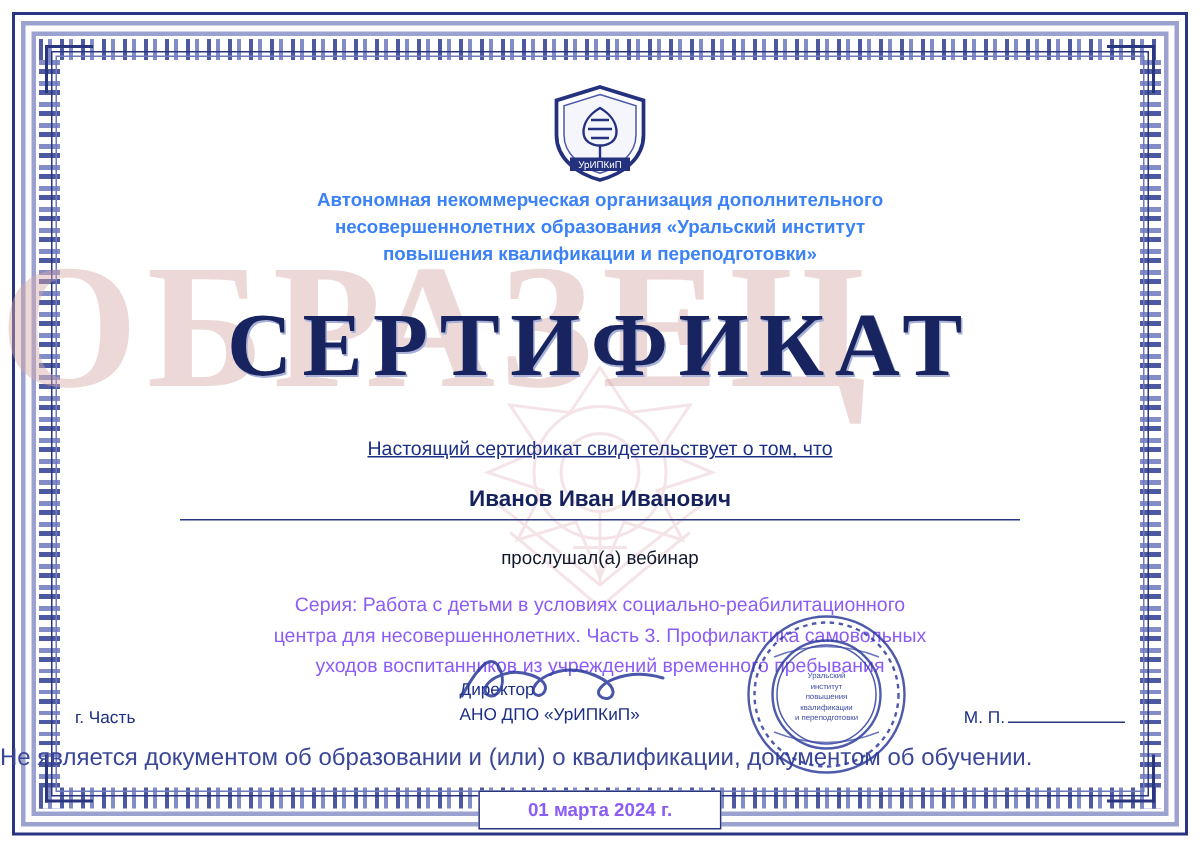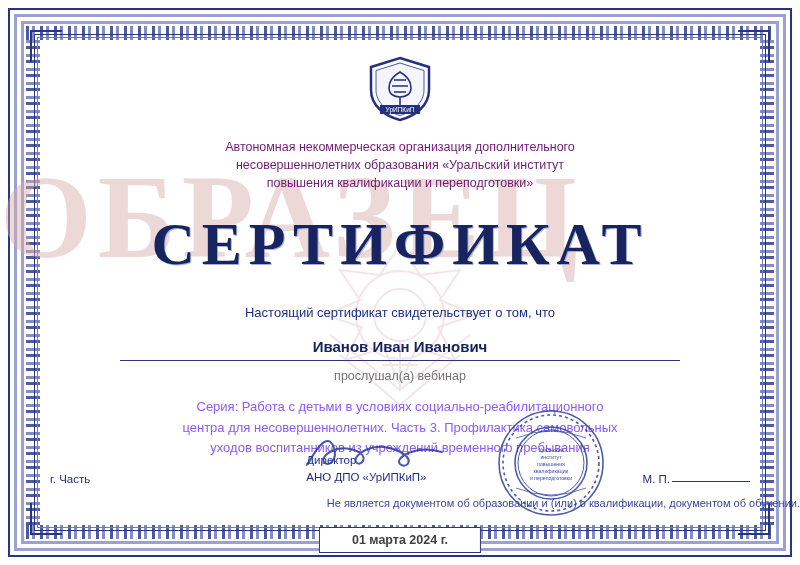--- a/index.html
+++ b/index.html
@@ -99,59 +99,60 @@
     z-index: 3;
     text-align: center;
     color: #1c2a6b;
   }
   .logo-wrap {
     margin-top: 8px;
     display: flex;
     justify-content: center;
   }
   .org-title {
-    margin-top: 16px;
+    margin-top: 2px;
     font-size: 12.5px;
-    font-weight: normal;
+    font-weight: bold;
     line-height: 1.45;
-    color: #701a75;
+    color: #3b82f6;
   }
   .certificate-word {
     margin-top: 18px;
     font-size: 60px;
     font-weight: bold;
     letter-spacing: 7px;
     color: #17245f;
     font-family: "Liberation Serif", serif;
     text-shadow: 1px 1px 0 #a8b0d8;
   }
   .statement {
     margin-top: 26px;
     font-size: 13px;
     color: #1c2f86;
+    text-decoration: underline;
   }
   .name-block {
     margin: 18px auto 0;
     width: 560px;
   }
   .recipient-name {
     font-size: 15px;
     font-weight: bold;
     color: #16225c;
     padding-bottom: 5px;
   }
   .name-rule {
     height: 1px;
     background: #2a3580;
     width: 100%;
   }
   .attended {
-    margin-top: 8px;
+    margin-top: 18px;
     font-size: 12.5px;
-    color: #737373;
+    color: #0f172a;
   }
   .course {
     margin: 14px auto 0;
     width: 620px;
     font-size: 13px;
     font-weight: normal;
     line-height: 1.55;
     color: #8b5cf6;
   }
 
@@ -182,35 +183,35 @@
   .mp-rule {
     width: 78px;
     height: 1px;
     background: #2a3580;
     margin-bottom: 3px;
   }
   .disclaimer {
     position: absolute;
     left: 0; right: 0;
     top: 497px;
-    text-align: right;
-    font-size: 11px;
+    text-align: left;
+    font-size: 16px;
     color: #3a4798;
     z-index: 3;
   }
   .date-box {
     position: absolute;
     left: 50%;
     transform: translateX(-50%);
     top: 527px;
     border: 1.5px solid #2a3580;
     padding: 5px 32px;
     font-size: 12.5px;
     font-weight: bold;
-    color: #404040;
+    color: #8b5cf6;
     background: #ffffff;
     z-index: 3;
   }
   .stamp {
     position: absolute;
     left: 496px;
     top: 408px;
     z-index: 4;
     opacity: .92;
   }

